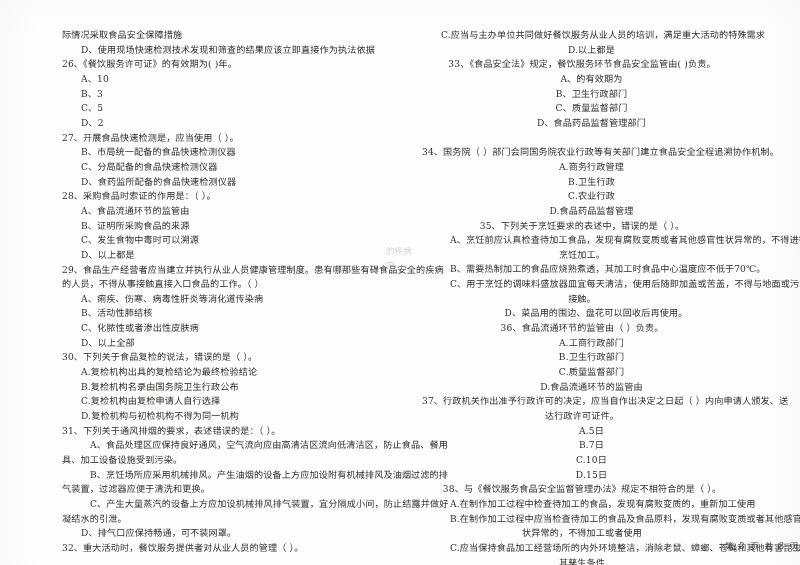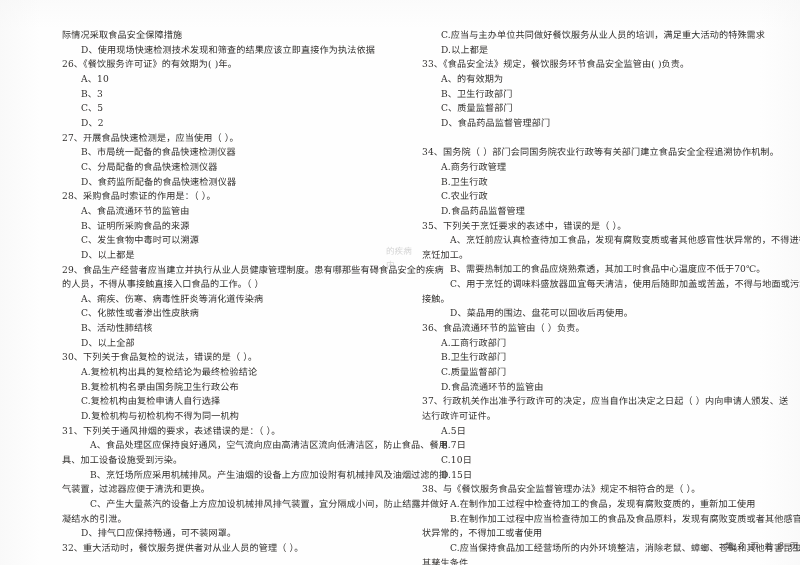--- a/index.html
+++ b/index.html
@@ -36,20 +36,21 @@
     display: flex;
     flex-direction: row;
   }
   .col {
     box-sizing: border-box;
     width: 400px;
     padding: 0 18px 0 62px;
   }
   .col.right {
     padding: 0 58px 0 22px;
+    text-align: center;
   }
   .line {
     font-size: 9.1px;
     line-height: 14.65px;
     letter-spacing: 0.15px;
     white-space: nowrap;
     color: #32302e;
     filter: blur(0.16px);
     text-rendering: optimizeLegibility;
   }
@@ -115,22 +116,22 @@
         <div class="line opt">C、分局配备的食品快速检测仪器</div>
         <div class="line opt">D、食药监所配备的食品快速检测仪器</div>
         <div class="line q">28、采购食品时索证的作用是：（      ）。</div>
         <div class="line opt">A、食品流通环节的监管由</div>
         <div class="line opt">B、证明所采购食品的来源</div>
         <div class="line opt">C、发生食物中毒时可以溯源</div>
         <div class="line opt">D、以上都是</div>
         <div class="line q">29、食品生产经营者应当建立并执行从业人员健康管理制度。患有哪那些有碍食品安全的疾病</div>
         <div class="line cont">的人员，不得从事接触直接入口食品的工作。（      ）</div>
         <div class="line opt">A、痢疾、伤寒、病毒性肝炎等消化道传染病</div>
+        <div class="line opt">B、活动性肺结核</div>
         <div class="line opt">C、化脓性或者渗出性皮肤病</div>
-        <div class="line opt">B、活动性肺结核</div>
         <div class="line opt">D、以上全部</div>
         <div class="line q">30、下列关于食品复检的说法，错误的是（      ）。</div>
         <div class="line opt">A.复检机构出具的复检结论为最终检验结论</div>
         <div class="line opt">B.复检机构名录由国务院卫生行政公布</div>
         <div class="line opt">C.复检机构由复检申请人自行选择</div>
         <div class="line opt">D.复检机构与初检机构不得为同一机构</div>
         <div class="line q">31、下列关于通风排烟的要求，表述错误的是：（      ）。</div>
         <div class="line optind">A、食品处理区应保持良好通风，空气流向应由高清洁区流向低清洁区，防止食品、餐用</div>
         <div class="line cont">具、加工设备设施受到污染。</div>
         <div class="line optind">B、烹饪场所应采用机械排风。产生油烟的设备上方应加设附有机械排风及油烟过滤的排</div>

